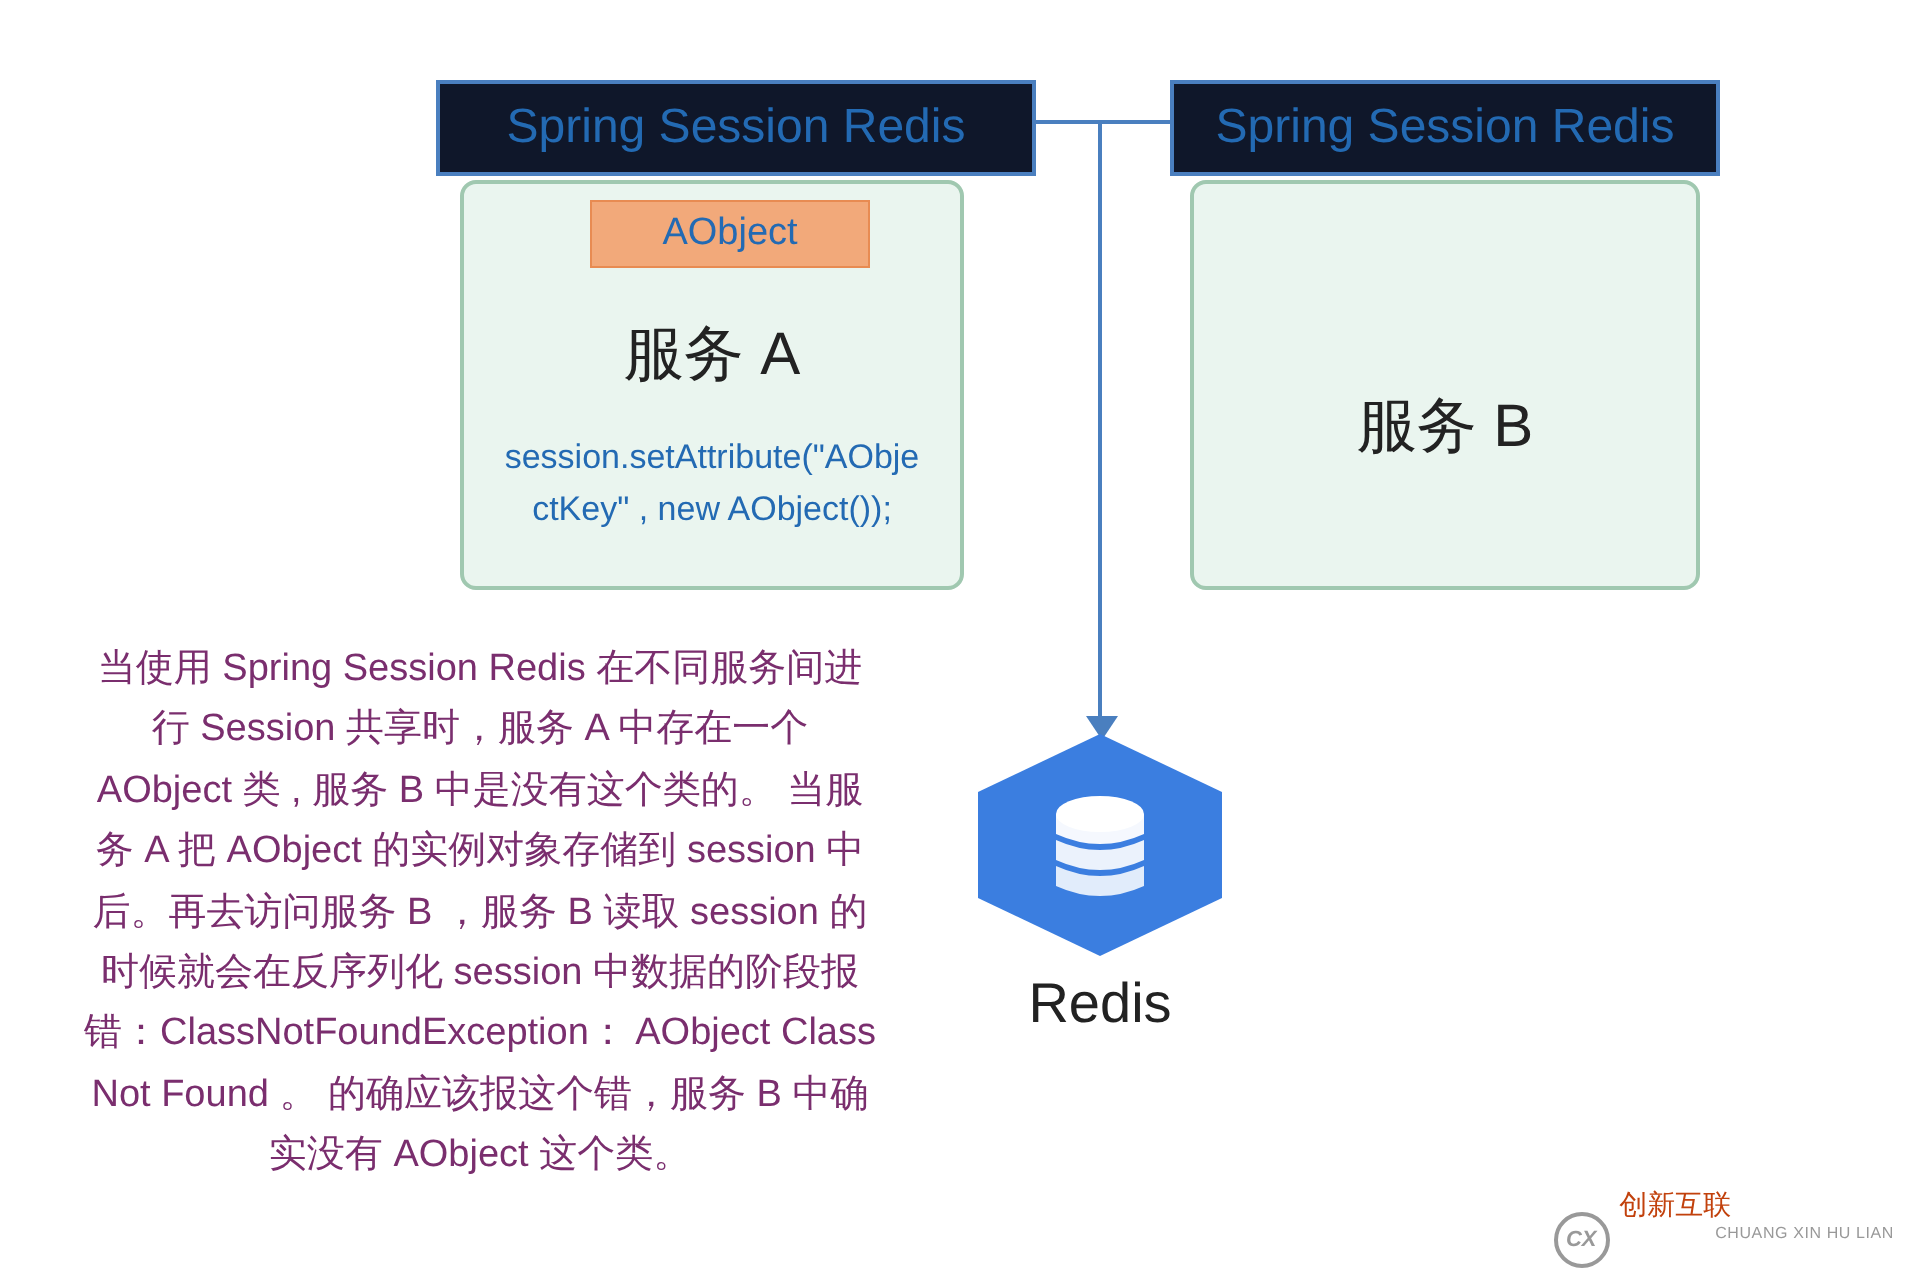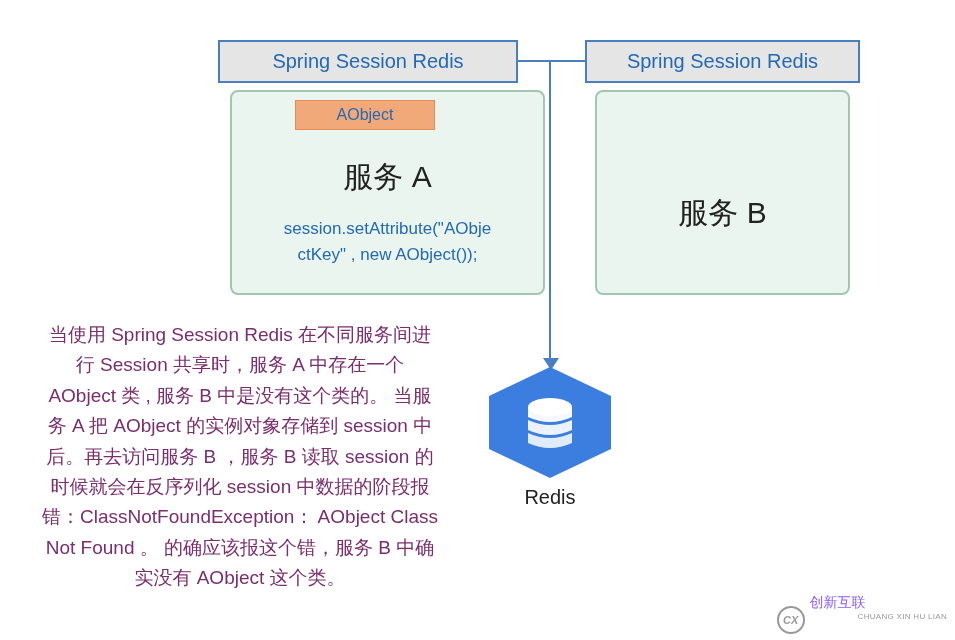--- a/index.html
+++ b/index.html
@@ -6,24 +6,24 @@
     body {
       width: 955px;
       height: 640px;
       background: #ffffff;
       font-family: "Microsoft YaHei", Arial, sans-serif;
       position: relative;
       overflow: hidden;
     }
     .header-box {
       position: absolute;
-      background: #e5e5e5;
+      background: #0f172a;
       border: 2px solid #4a7fbf;
       color: #236ab3;
-      font-size: 20px;
+      font-size: 24px;
       text-align: center;
       padding: 8px 0;
     }
     .header-a {
       left: 218px;
       top: 40px;
       width: 300px;
     }
     .header-b {
       left: 585px;
@@ -33,42 +33,42 @@
     .service-box {
       position: absolute;
       background: #eaf5ef;
       border: 2px solid #a0c8b0;
       border-radius: 8px;
       text-align: center;
     }
     .service-a {
       left: 230px;
       top: 90px;
-      width: 315px;
+      width: 252px;
       height: 205px;
       padding-top: 10px;
     }
     .service-b {
       left: 595px;
       top: 90px;
       width: 255px;
       height: 205px;
       display: flex;
       align-items: center;
       justify-content: center;
     }
     .aobject-tag {
       position: absolute;
       left: 295px;
       top: 100px;
       width: 140px;
       background: #f2a97a;
       border: 1px solid #e88b52;
       color: #236ab3;
-      font-size: 16px;
+      font-size: 19px;
       text-align: center;
       padding: 5px 0;
     }
     .service-title {
       font-size: 30px;
       color: #222;
       font-weight: 400;
       margin-top: 41px;
     }
     .service-a-title { margin-top: 55px; }
@@ -123,21 +123,21 @@
       height: 150px;
     }
     .hexagon {
       width: 130px;
       height: 115px;
       position: relative;
     }
     .hex-svg { width: 100%; height: 100%; }
     .redis-label {
       text-align: center;
-      font-size: 20px;
+      font-size: 28px;
       color: #222;
       margin-top: 6px;
     }
     .watermark {
       position: absolute;
       right: 8px;
       bottom: 6px;
       display: flex;
       align-items: center;
       gap: 5px;
@@ -149,21 +149,21 @@
       border-radius: 50%;
       display: flex;
       align-items: center;
       justify-content: center;
       font-size: 11px;
       color: #999;
       font-weight: bold;
       font-style: italic;
       margin-top: 25px;
     }
-    .wm-text { font-size: 14px; color: #8b5cf6; }
+    .wm-text { font-size: 14px; color: #c2410c; }
     .wm-sub { font-size: 8px; color: #999; letter-spacing: 0.3px; margin-left: 48px; }
   </style>
 </head>
 <body>
 
 <div class="header-box header-a">
   <span>Spring Session Redis</span>
 </div>
 
 <div class="header-box header-b">

